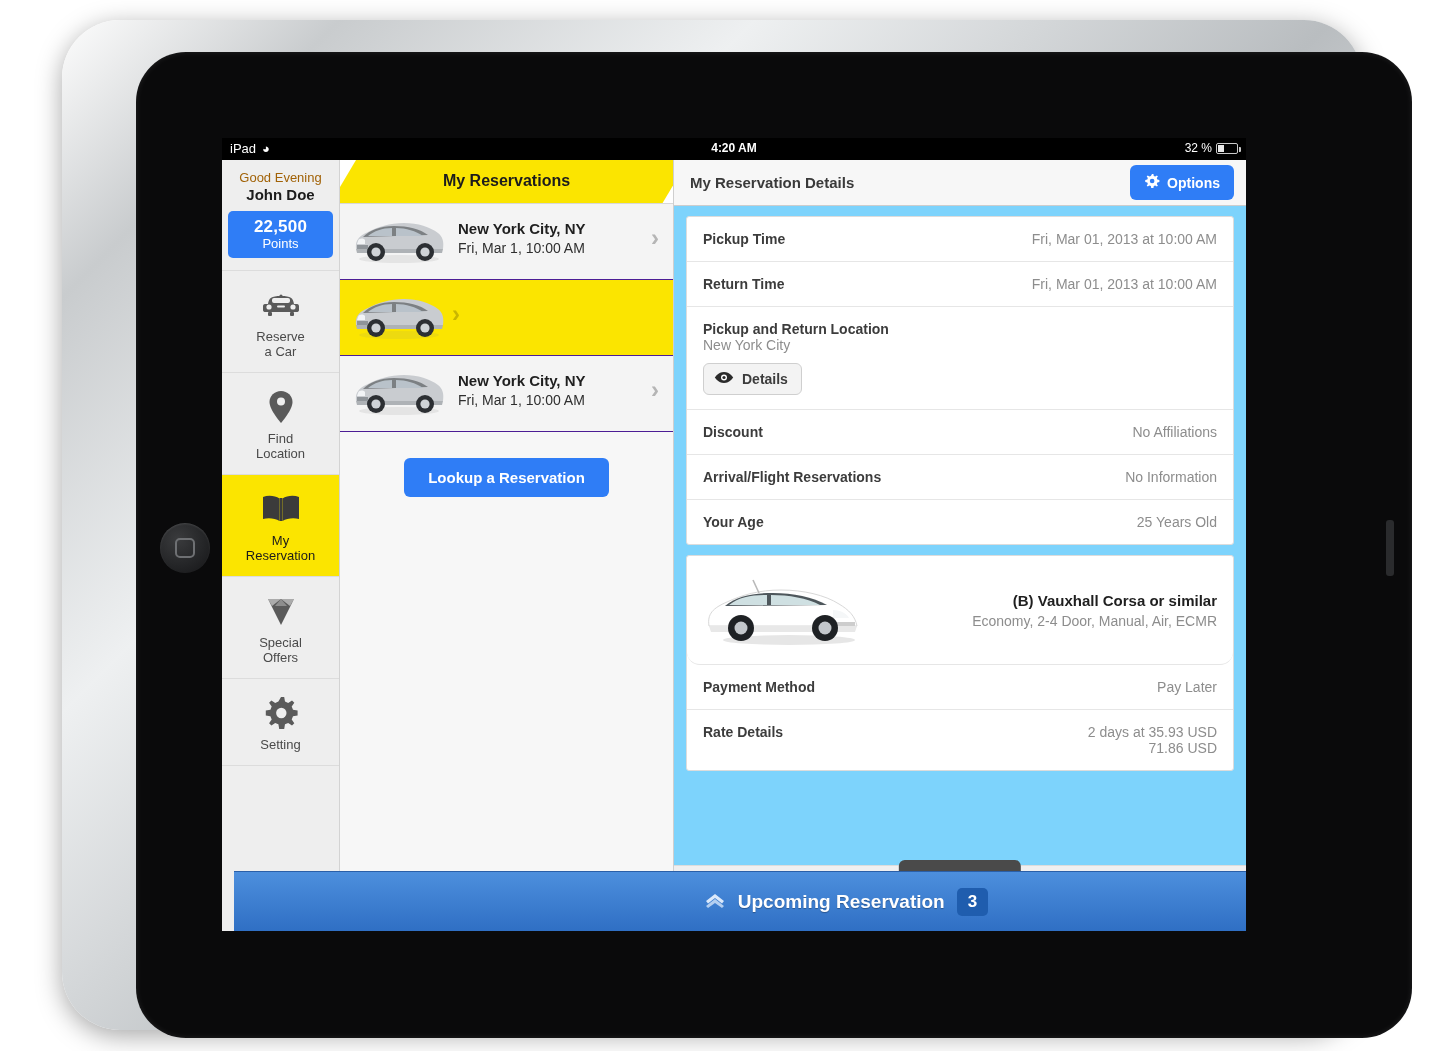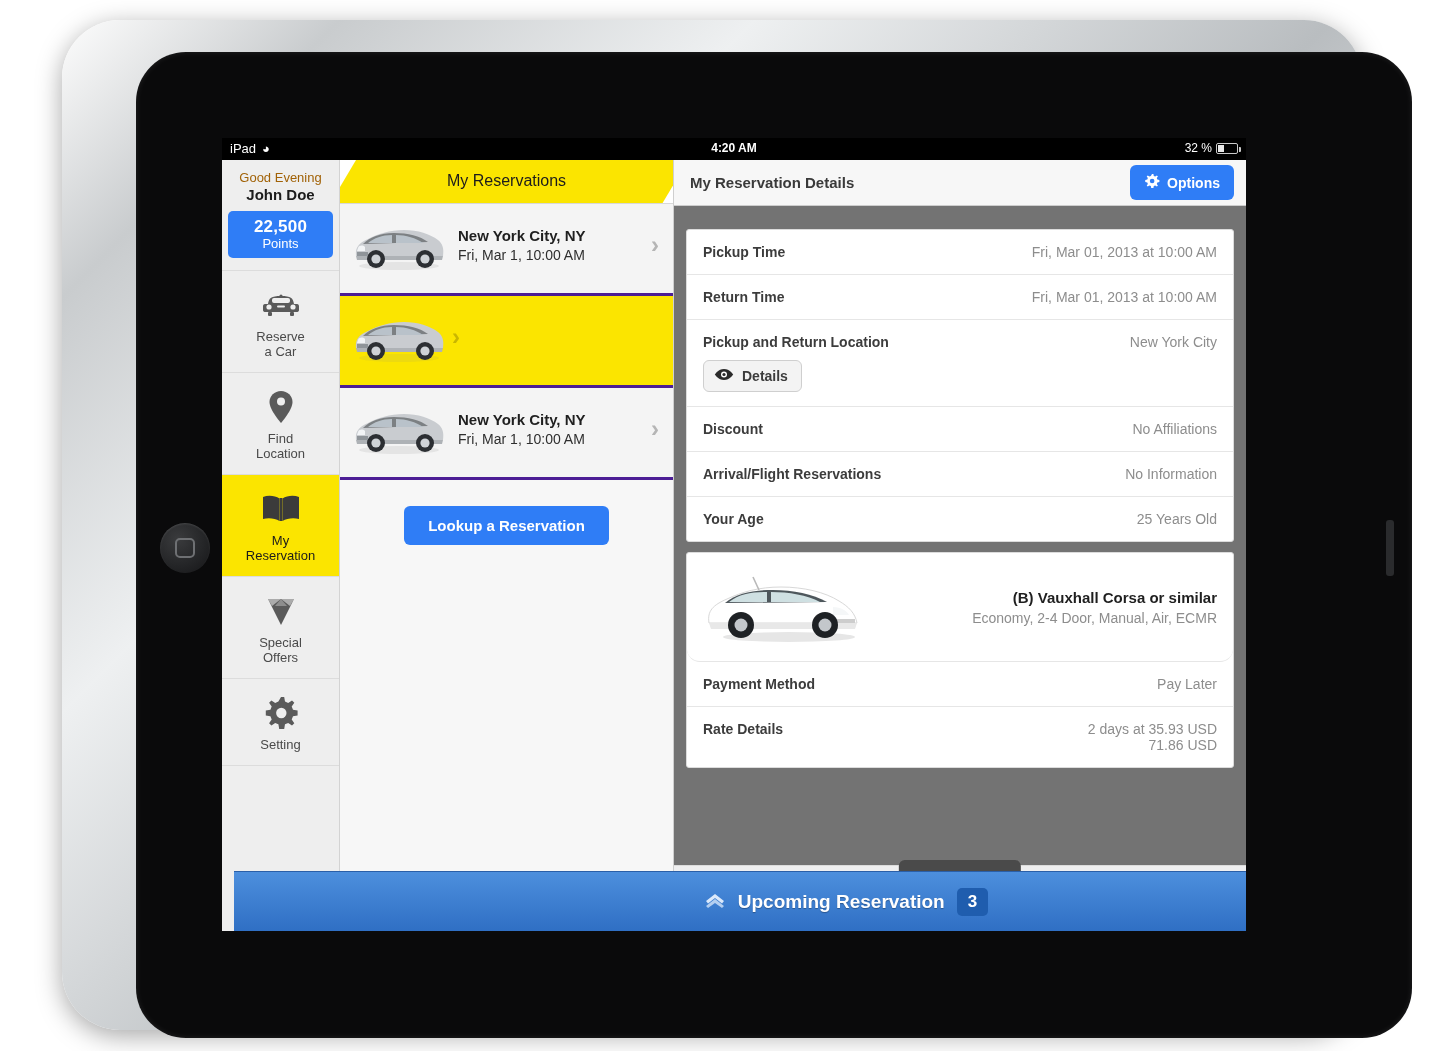--- a/index.html
+++ b/index.html
@@ -151,28 +151,28 @@
   }
   #res-header-shape {
     position: absolute; left: -10px; top: 0;
     width: 358px; height: 44px;
     background: #fbe500;
     clip-path: polygon(26px 0, 100% 0, calc(100% - 26px) 100%, 0 100%);
   }
   #res-header-title {
     position: absolute; left: 0; right: 0; top: 12px;
     text-align: center;
-    font-size: 16px; font-weight: normal; color: #1c1c1c;
+    font-size: 16px; font-weight: bold; color: #1c1c1c;
   }
   .res-row {
     display: flex; align-items: center;
-    height: 92px;
+    height: 76px;
     padding: 0 10px 8px 6px;
     background: #f4f4f4;
-    border-bottom: 3px solid #4c1d95;
+    border-bottom: 1px solid #4c1d95;
   }
   .res-row.selected { background: #fbe500; }
   .res-thumb { width: 106px; height: 58px; flex: 0 0 106px; position: relative; }
   .res-info { flex: 1; padding-left: 6px; }
   .res-city { font-size: 15px; font-weight: bold; color: #1f1f1f; }
   .res-when { font-size: 14px; color: #2e2e2e; margin-top: 3px; }
   .res-chevron { color: #b5b5b5; font-size: 24px; font-weight: bold; padding-right: 4px; }
   .res-row.selected .res-chevron { color: #c9b600; }
 
   #lookup-wrap { padding: 26px 0 0; text-align: center; }
@@ -184,22 +184,22 @@
     border: none;
     border-radius: 6px;
     padding: 11px 24px;
     cursor: pointer;
     font-family: inherit;
   }
 
   
   #details-col {
     flex: 1;
-    background: #737373;
-    display: flex; flex-direction: column; gap: 13px;
+    background: #7dd3fc;
+    display: flex; flex-direction: column;
   }
   #details-header {
     height: 46px;
     background: #f7f7f7;
     border-bottom: 1px solid #cdcdcd;
     display: flex; align-items: center; justify-content: space-between;
     padding: 0 12px 0 16px;
   }
   #details-title { font-size: 15px; font-weight: bold; color: #3a3a3a; }
   #options-btn {
@@ -222,21 +222,21 @@
   .detail-row {
     display: flex; align-items: flex-start; justify-content: space-between;
     padding: 14px 16px;
     border-bottom: 1px solid #e6e6e6;
   }
   .detail-row:last-child { border-bottom: none; }
   .detail-label { font-size: 14px; font-weight: bold; color: #3c3c3c; }
   .detail-value { font-size: 14px; color: #8d8d8d; text-align: right; }
   .detail-value .line2 { display:block; }
   .row-with-btn { flex-direction: column; align-items: stretch; }
-  .row-top { display: flex; justify-content: space-between; align-items: baseline; }
+  .row-top { display: flex; justify-content: space-between; align-items: baseline; flex-direction: column; }
   #details-eye-btn {
     margin-top: 10px;
     align-self: flex-start;
     background: #f3f3f3;
     border: 1px solid #cfcfcf;
     border-radius: 6px;
     padding: 7px 13px 7px 10px;
     display: flex; align-items: center; gap: 8px;
     font-size: 14px; font-weight: bold; color: #3c3c3c;
     cursor: pointer; font-family: inherit;

